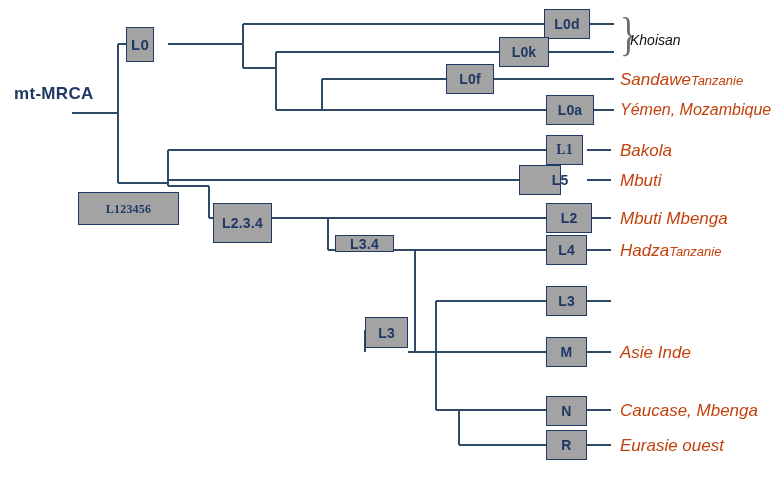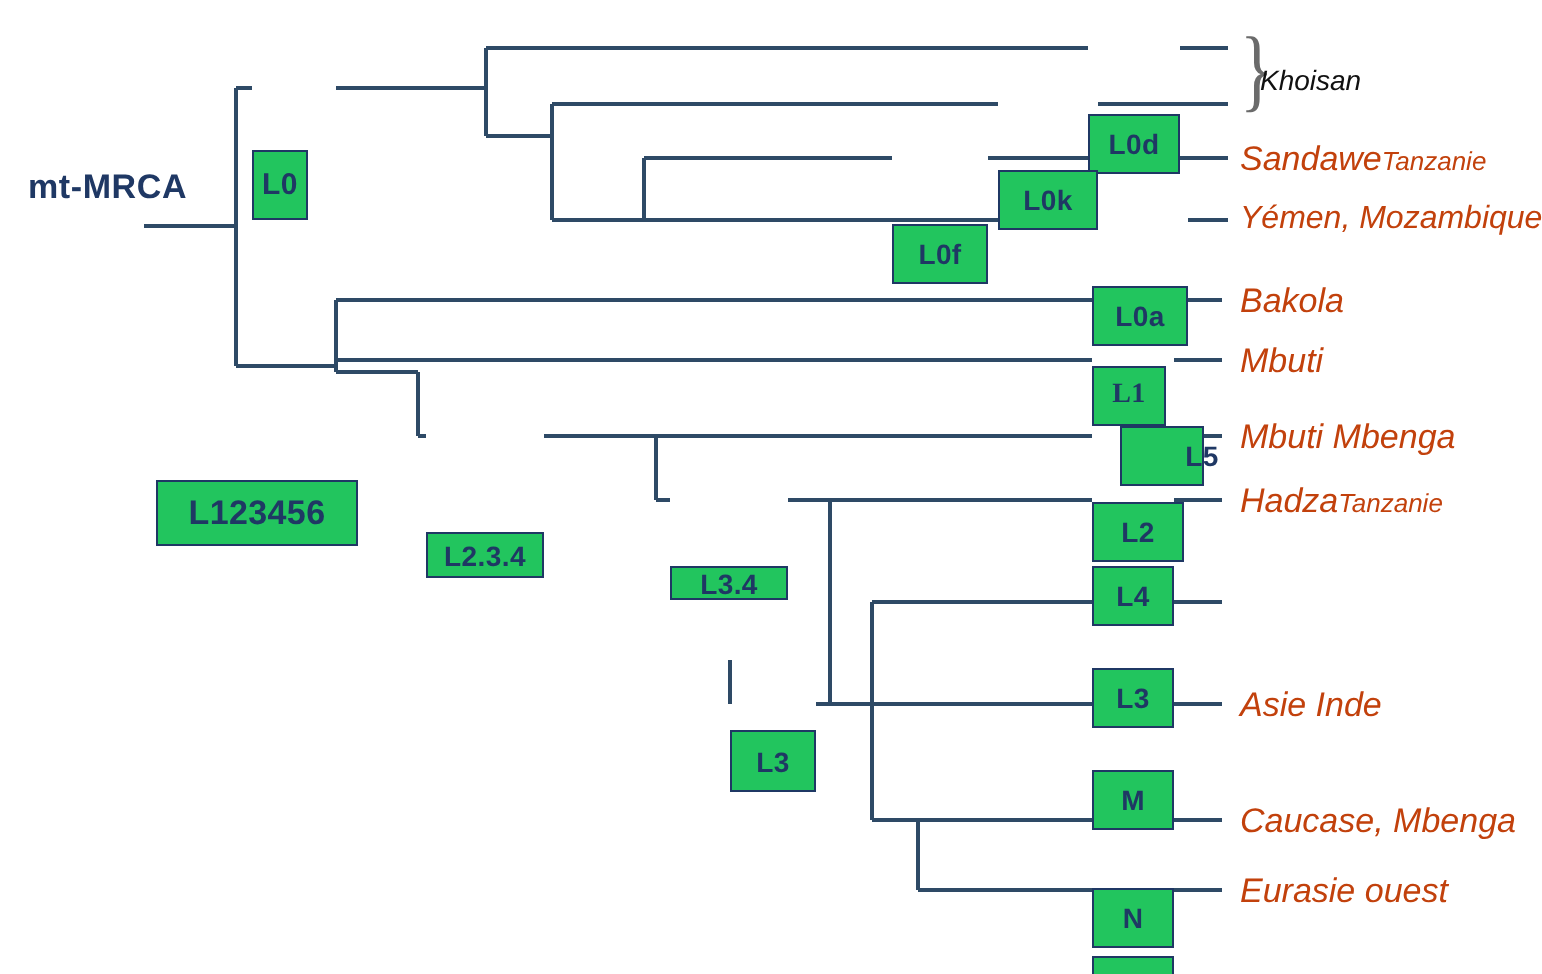--- a/index.html
+++ b/index.html
@@ -10,33 +10,32 @@
     font-family:"Liberation Sans", sans-serif;
     overflow:hidden;
   }
   #tree-svg{position:absolute;left:0;top:0;width:771px;height:487px;}
 
   
   .node-box{
     position:absolute;
     box-sizing:border-box;
     border:1.6px solid #1F3864;
-    background:#22c55e;
+    background:#a3a3a3;
     color:#1F3864;
     font-weight:bold;
     display:flex;
     align-items:center;
     justify-content:center;
     letter-spacing:.2px;
     line-height:1;
-    margin-top:48px;
   }
   .node-box.small-label{font-size:14px;}
   .node-box.mid-label{font-size:15px;}
-  .node-box.big-label{font-size:17px;}
+  .node-box.big-label{font-size:12px;font-family:Liberation Serif, serif;}
 
   
   .taxon{
     position:absolute;
     color:#c2410c;
     font-style:italic;
     font-size:17px;
     white-space:nowrap;
     line-height:1;
   }
@@ -153,23 +152,23 @@
   <div class="node-box small-label" style="left:499px;top:37px;width:50px;height:30px;">L0k</div>
 
   <div class="node-box small-label" style="left:446px;top:64px;width:48px;height:30px;">L0f</div>
 
   <div class="node-box small-label" style="left:546px;top:95px;width:48px;height:30px;">L0a</div>
 
   <div class="node-box big-label" style="left:78px;top:192px;width:101px;height:33px;">L123456</div>
 
   <div class="node-box small-label" style="left:546px;top:135px;width:37px;height:30px;font-family:Liberation Serif, serif;">L1</div>
 
-  <div class="node-box small-label" style="left:560px;top:165px;width:41px;height:30px;padding-left:40px;">L5</div>
-
-  <div class="node-box small-label" style="left:213px;top:218px;width:59px;height:23px;">L2.3.4</div>
+  <div class="node-box small-label" style="left:519px;top:165px;width:41px;height:30px;padding-left:40px;">L5</div>
+
+  <div class="node-box small-label" style="left:213px;top:203px;width:59px;height:40px;">L2.3.4</div>
 
   <div class="node-box small-label" style="left:546px;top:203px;width:46px;height:30px;">L2</div>
 
   <div class="node-box small-label" style="left:335px;top:235px;width:59px;height:17px;">L3.4</div>
 
   <div class="node-box small-label" style="left:546px;top:235px;width:41px;height:30px;">L4</div>
 
   <div class="node-box small-label" style="left:365px;top:317px;width:43px;height:31px;">L3</div>
 
   <div class="node-box small-label" style="left:546px;top:286px;width:41px;height:30px;">L3</div>

